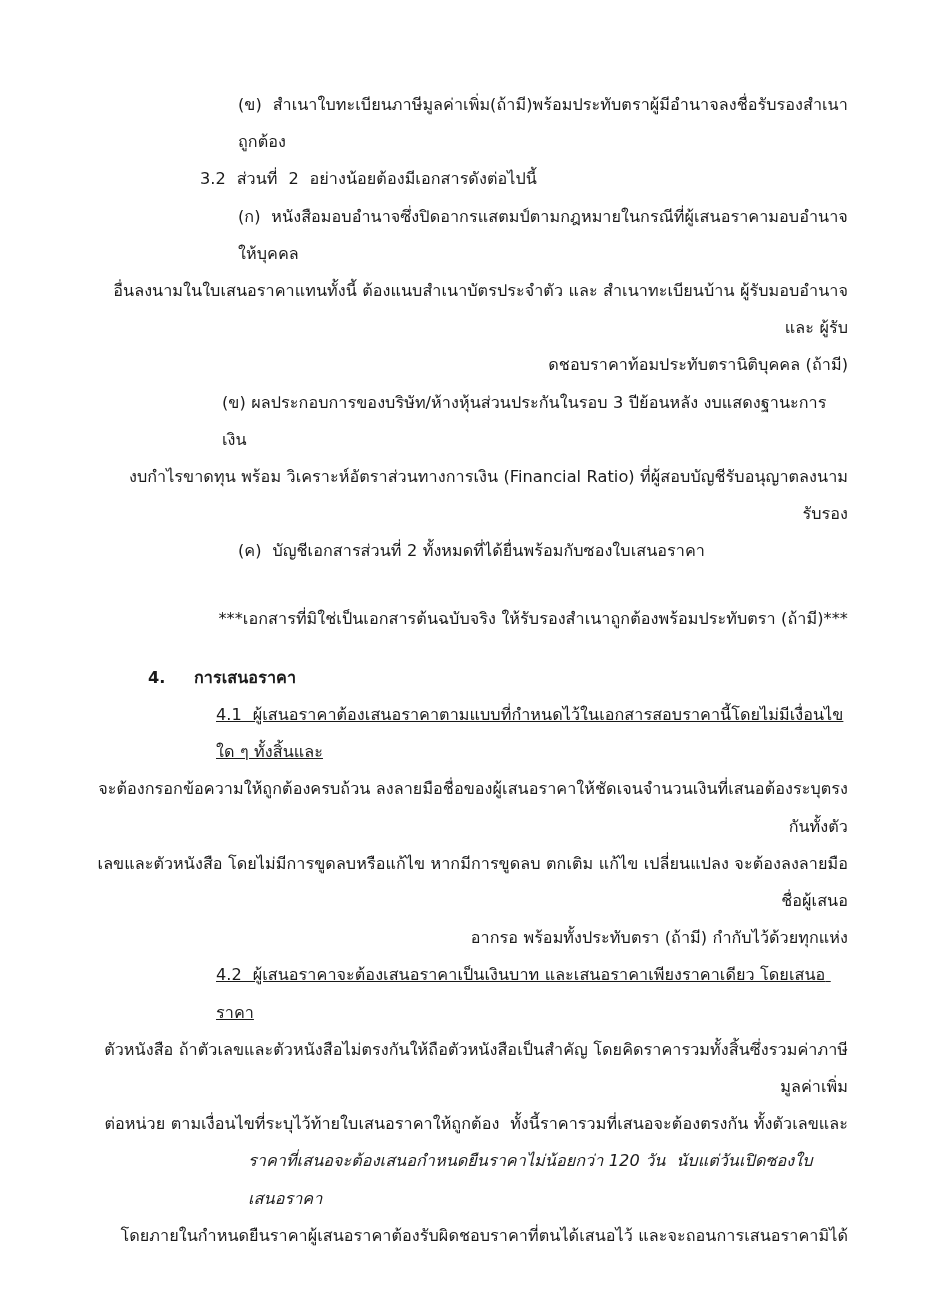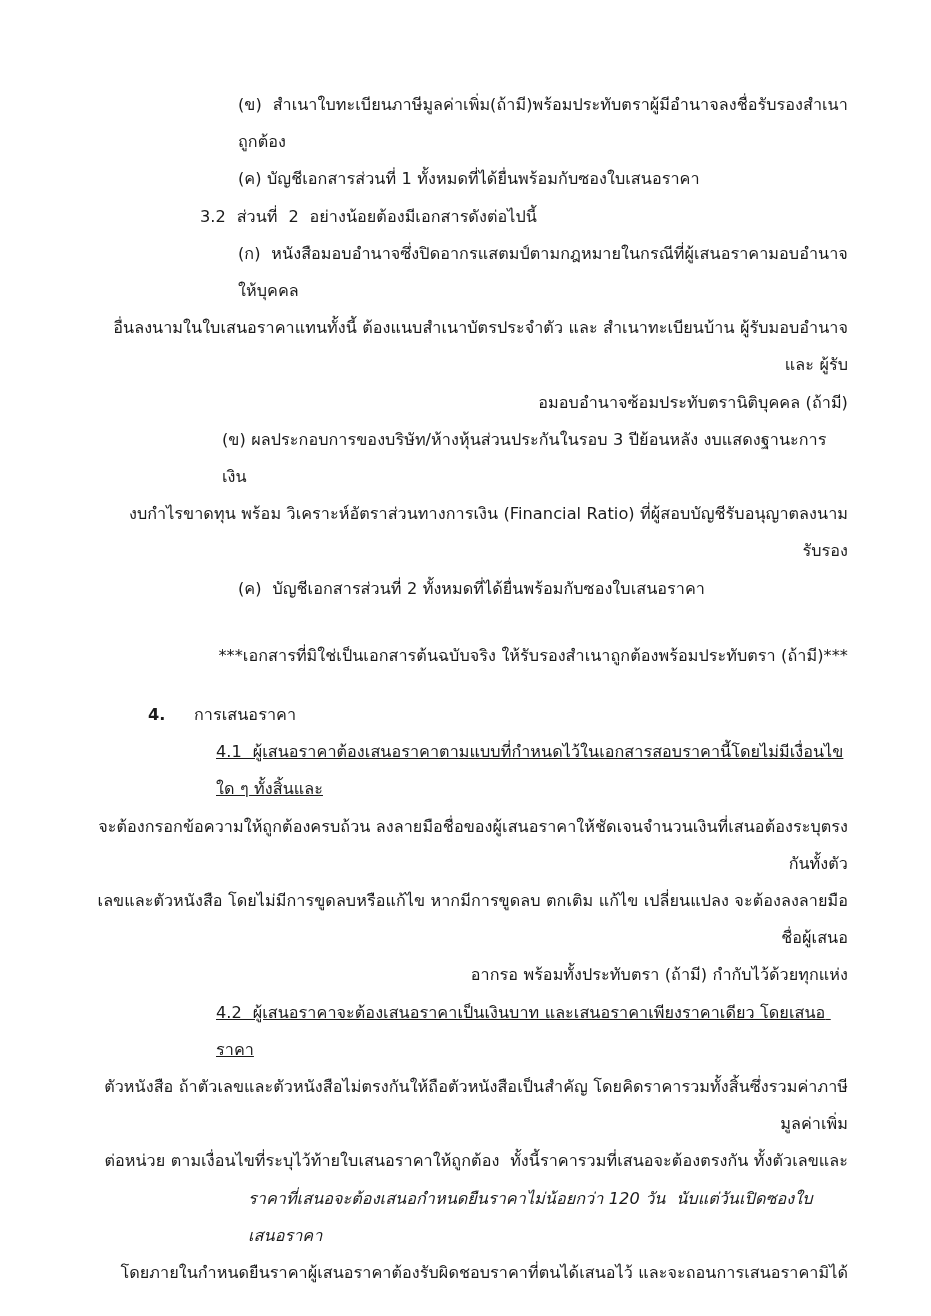--- a/index.html
+++ b/index.html
@@ -45,38 +45,37 @@
   .ind-e  { padding-left: 134px; }   
   .ind-f  { padding-left: 150px; }
   .ind-g  { padding-left: 60px;  }   
   .ind-h  { padding-left: 128px; text-decoration: underline; }   
   .ind-i  { padding-left: 160px; font-style: italic; }
   .heading-num {
     font-weight: bold;
     display: inline-block;
     width: 46px;
   }
-  .heading-txt { font-weight: normal; }
+  .heading-txt { font-weight: bold; }
   .gap-md { height: 22px; }
   .gap-lg { height: 30px; }
 
   
   .run { white-space: pre-wrap; }
 </style>
 </head>
 <body>
 
 <div class="page">
   <div class="content" id="doc-body">
       <div class="line blk ind-a" id="item-3-1-kho"><span class="run">(ข)  สำเนาใบทะเบียนภาษีมูลค่าเพิ่ม(ถ้ามี)พร้อมประทับตราผู้มีอำนาจลงชื่อรับรองสำเนาถูกต้อง</span></div>
-      <div class="line blk ind-a" id="item-3-1-kho2"><span class="run">(ค) บัญชีเอกสารส่วนที่ 1 ทั้งหมดที่ได้ยื่นพร้อมกับซองใบเสนอราคา</span></div>
       <div class="line blk ind-b" id="item-3-2"><span class="run">3.2  ส่วนที่  2  อย่างน้อยต้องมีเอกสารดังต่อไปนี้</span></div>
       <div class="line blk ind-c" id="item-3-2-ko"><span class="run">(ก)  หนังสือมอบอำนาจซึ่งปิดอากรแสตมป์ตามกฎหมายในกรณีที่ผู้เสนอราคามอบอำนาจให้บุคคล</span></div>
       <div class="line blk ind-d" id="item-3-2-ko-cont1"><span class="run">อื่นลงนามในใบเสนอราคาแทนทั้งนี้ ต้องแนบสำเนาบัตรประจำตัว และ สำเนาทะเบียนบ้าน ผู้รับมอบอำนาจ และ ผู้รับ</span></div>
-      <div class="line blk ind-d" id="item-3-2-ko-cont2"><span class="run">อมอบอำนาจซ้อมประทับตรานิติบุคคล (ถ้ามี)</span></div>
+      <div class="line blk ind-d" id="item-3-2-ko-cont2"><span class="run">ดชอบราคาท้อมประทับตรานิติบุคคล (ถ้ามี)</span></div>
       <div class="line blk ind-e" id="item-3-2-kho"><span class="run">(ข) ผลประกอบการของบริษัท/ห้างหุ้นส่วนประกันในรอบ 3 ปีย้อนหลัง งบแสดงฐานะการเงิน</span></div>
       <div class="line blk ind-d" id="item-3-2-kho-cont"><span class="run">งบกำไรขาดทุน พร้อม วิเคราะห์อัตราส่วนทางการเงิน (Financial Ratio) ที่ผู้สอบบัญชีรับอนุญาตลงนามรับรอง</span></div>
       <div class="line blk ind-f" id="item-3-2-kho3"><span class="run">(ค)  บัญชีเอกสารส่วนที่ 2 ทั้งหมดที่ได้ยื่นพร้อมกับซองใบเสนอราคา</span></div>
       <div class="gap-lg"></div>
       <div class="line blk ind-d" id="note-original-docs"><span class="run">***เอกสารที่มิใช่เป็นเอกสารต้นฉบับจริง ให้รับรองสำเนาถูกต้องพร้อมประทับตรา (ถ้ามี)***</span></div>
       <div class="gap-md"></div>
       <div class="line blk ind-g" id="heading-4"><span class="heading-num">4.</span><span class="heading-txt">การเสนอราคา</span></div>
       <div class="line blk ind-h" id="item-4-1"><span class="run">4.1  ผู้เสนอราคาต้องเสนอราคาตามแบบที่กำหนดไว้ในเอกสารสอบราคานี้โดยไม่มีเงื่อนไขใด ๆ ทั้งสิ้นและ</span></div>
       <div class="line blk ind-d" id="item-4-1-cont1"><span class="run">จะต้องกรอกข้อความให้ถูกต้องครบถ้วน ลงลายมือชื่อของผู้เสนอราคาให้ชัดเจนจำนวนเงินที่เสนอต้องระบุตรงกันทั้งตัว</span></div>
       <div class="line blk ind-d" id="item-4-1-cont2"><span class="run">เลขและตัวหนังสือ โดยไม่มีการขูดลบหรือแก้ไข หากมีการขูดลบ ตกเติม แก้ไข เปลี่ยนแปลง จะต้องลงลายมือชื่อผู้เสนอ</span></div>

